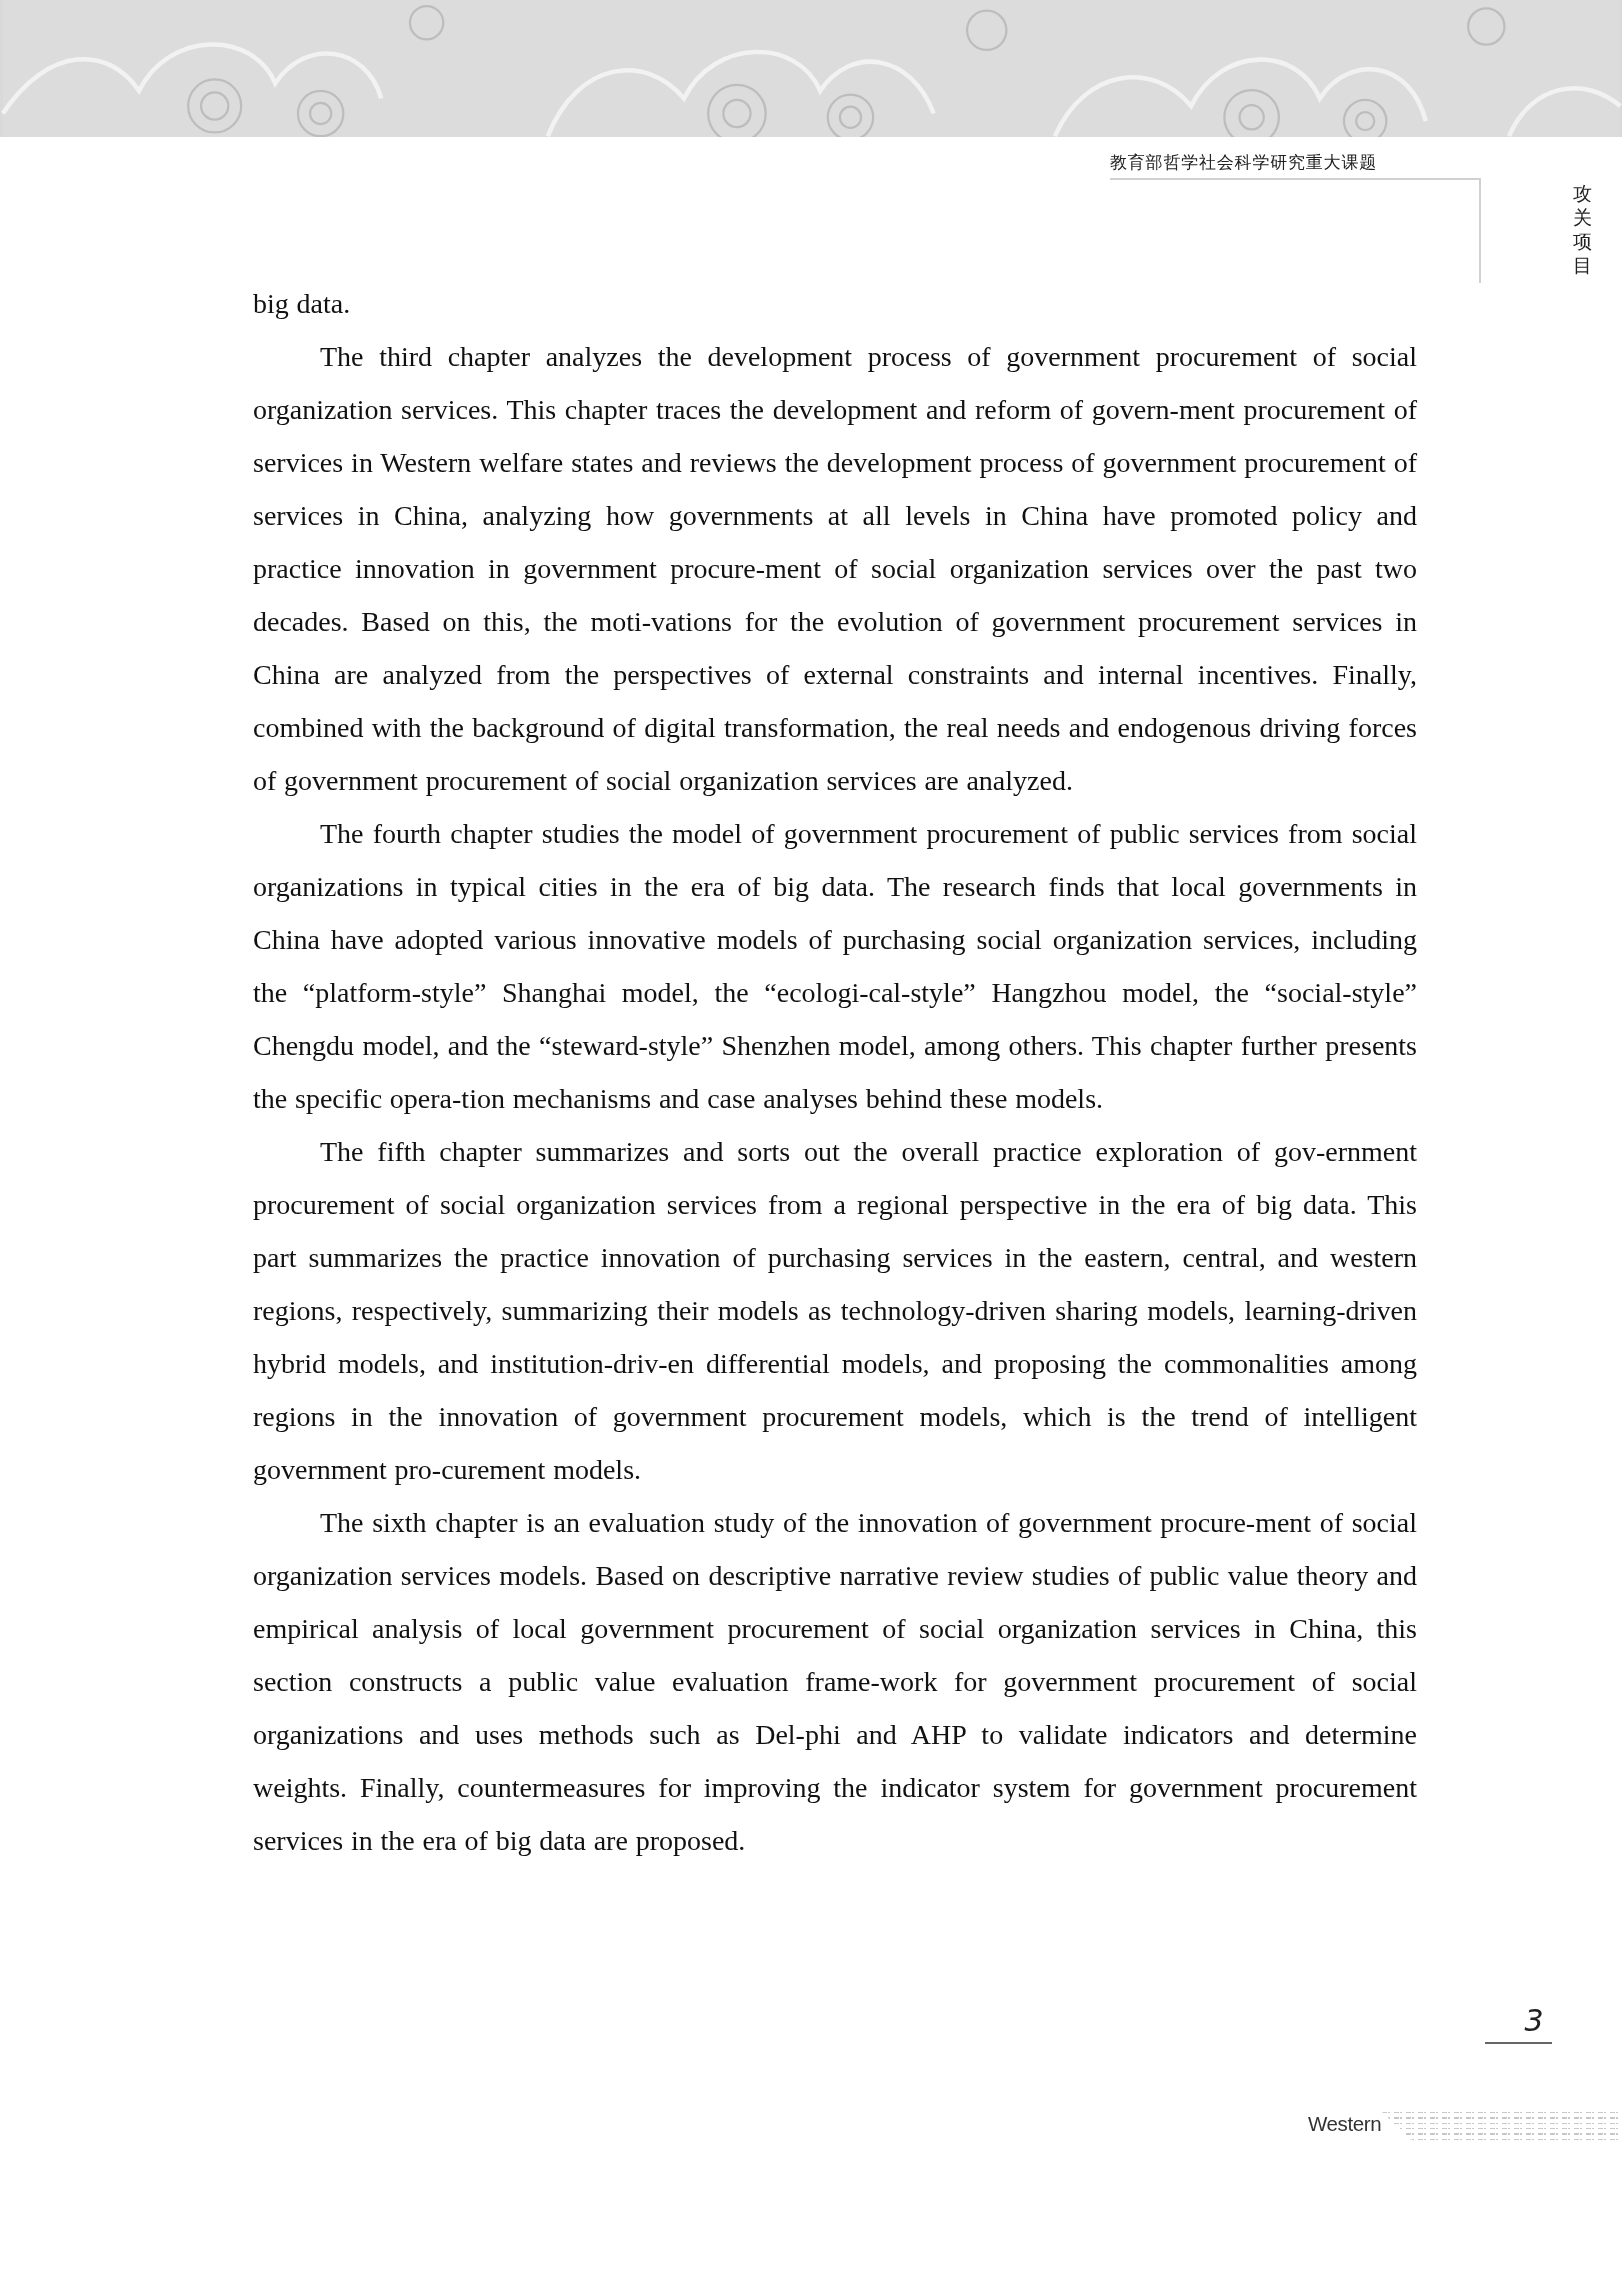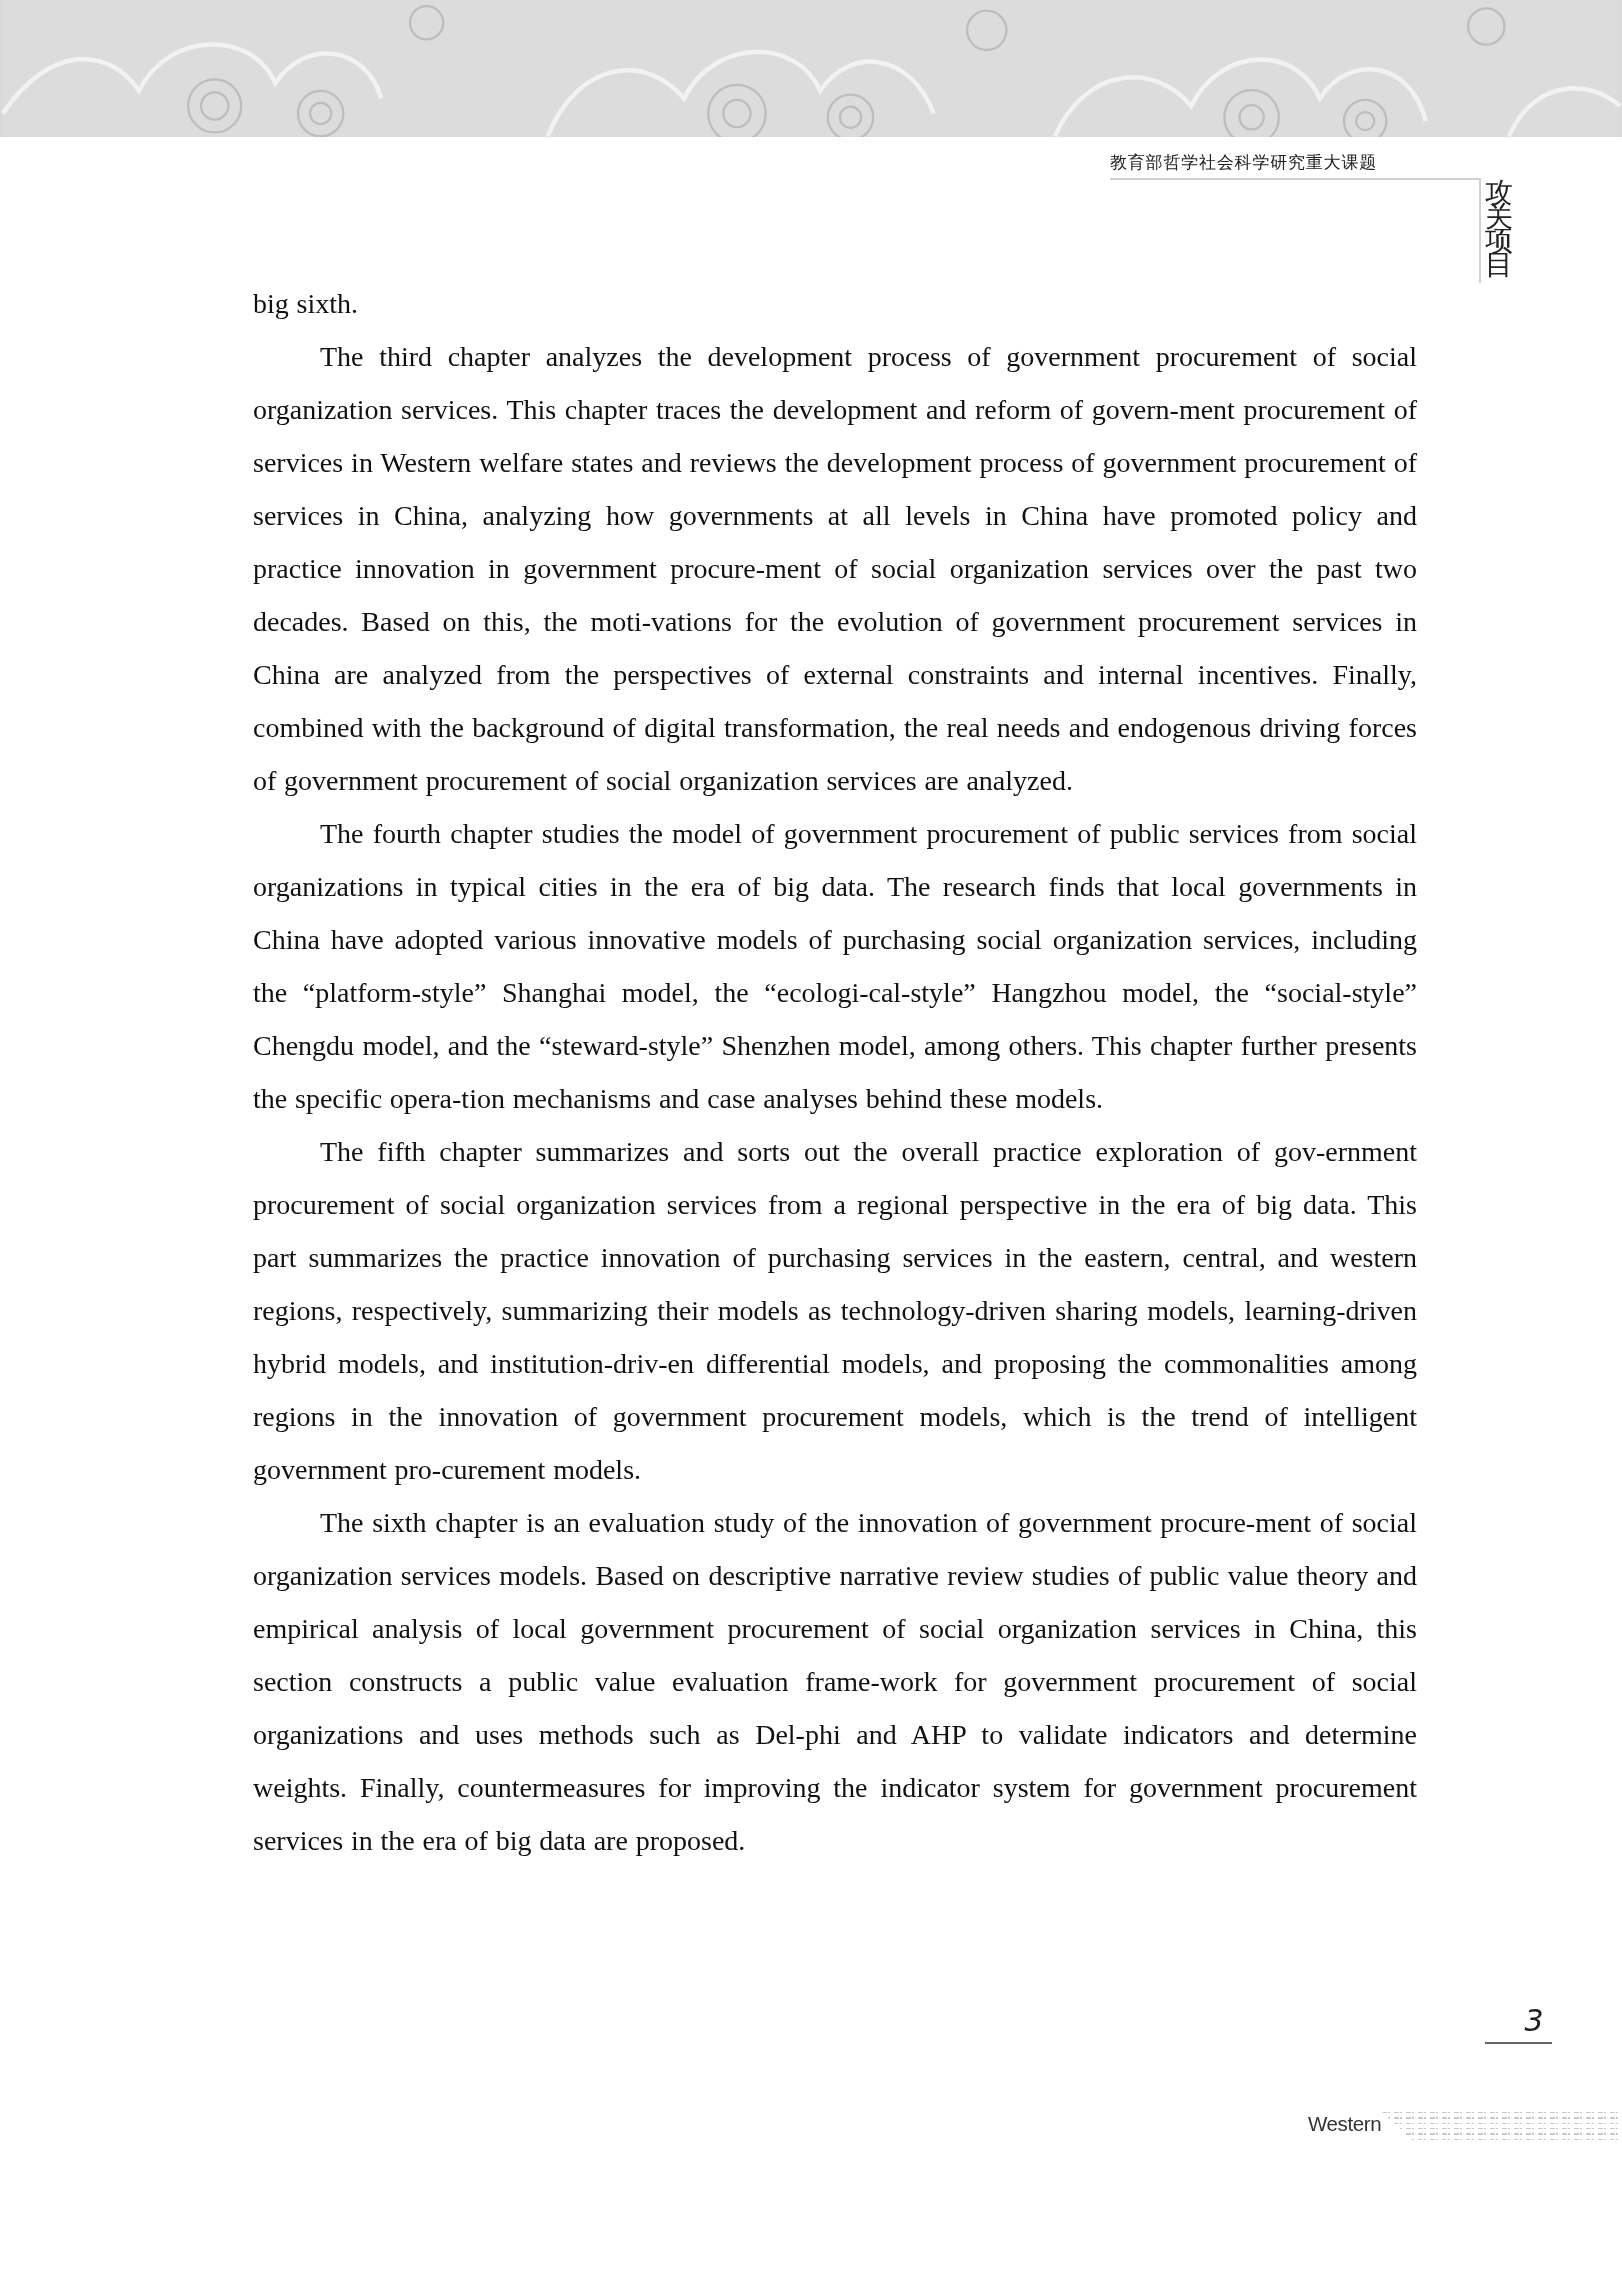--- a/index.html
+++ b/index.html
@@ -10,22 +10,22 @@
   }
   .banner svg { display: block; }
   .running-head {
     position: absolute; left: 1110px; top: 149px; width: 399px;
     font-family: Liberation Sans, sans-serif; font-size: 17px; line-height: 27px;
     color: #222; letter-spacing: 0.8px; white-space: nowrap;
   }
   .rule-h { position: absolute; left: 1110px; top: 178px; width: 370px; height: 1.5px; background: #d0d0d0; }
   .rule-v { position: absolute; left: 1479px; top: 178px; width: 1.5px; height: 105px; background: #d0d0d0; }
   .vert-text {
-    position: absolute; left: 1485px; top: 181px; width: 27px;
-    font-family: "DejaVu Sans", sans-serif; font-size: 28px; line-height: 24px;
+    position: absolute; left: 1569px; top: 181px; width: 27px;
+    font-family: "DejaVu Sans", sans-serif; font-size: 19px; line-height: 24px;
     color: #222; text-align: center; word-break: break-all;
   }
   .body-text {
     position: absolute; left: 253px; top: 277px; width: 1164px;
     font-family: "Liberation Serif", serif; font-size: 28px; line-height: 53px;
     color: #111; text-align: justify; word-spacing: 0.8px;
   }
   .body-text p { margin: 0; }
   .body-text p.indent { text-indent: 67px; }
   .page-number {
@@ -76,21 +76,21 @@
     </g>
   </svg>
 </div>
 
 <div class="running-head">教育部哲学社会科学研究重大课题</div>
 <div class="rule-h"></div>
 <div class="rule-v"></div>
 <div class="vert-text">攻关项目</div>
 
 <div class="body-text">
-  <p>big sixth.</p>
+  <p>big data.</p>
   <p class="indent">The third chapter analyzes the development process of government procurement of social organization services. This chapter traces the development and reform of govern-ment procurement of services in Western welfare states and reviews the development process of government procurement of services in China, analyzing how governments at all levels in China have promoted policy and practice innovation in government procure-ment of social organization services over the past two decades. Based on this, the moti-vations for the evolution of government procurement services in China are analyzed from the perspectives of external constraints and internal incentives. Finally, combined with the background of digital transformation, the real needs and endogenous driving forces of government procurement of social organization services are analyzed.</p>
   <p class="indent">The fourth chapter studies the model of government procurement of public services from social organizations in typical cities in the era of big data. The research finds that local governments in China have adopted various innovative models of purchasing social organization services, including the “platform-style” Shanghai model, the “ecologi-cal-style” Hangzhou model, the “social-style” Chengdu model, and the “steward-style” Shenzhen model, among others. This chapter further presents the specific opera-tion mechanisms and case analyses behind these models.</p>
   <p class="indent">The fifth chapter summarizes and sorts out the overall practice exploration of gov-ernment procurement of social organization services from a regional perspective in the era of big data. This part summarizes the practice innovation of purchasing services in the eastern, central, and western regions, respectively, summarizing their models as technology-driven sharing models, learning-driven hybrid models, and institution-driv-en differential models, and proposing the commonalities among regions in the innovation of government procurement models, which is the trend of intelligent government pro-curement models.</p>
   <p class="indent">The sixth chapter is an evaluation study of the innovation of government procure-ment of social organization services models. Based on descriptive narrative review studies of public value theory and empirical analysis of local government procurement of social organization services in China, this section constructs a public value evaluation frame-work for government procurement of social organizations and uses methods such as Del-phi and AHP to validate indicators and determine weights. Finally, countermeasures for improving the indicator system for government procurement services in the era of big data are proposed.</p>
 </div>
 
 <div class="page-number">3</div>
 <div class="page-rule"></div>
 <div class="section-label">Western</div>
 <div class="dot-pattern"></div>

